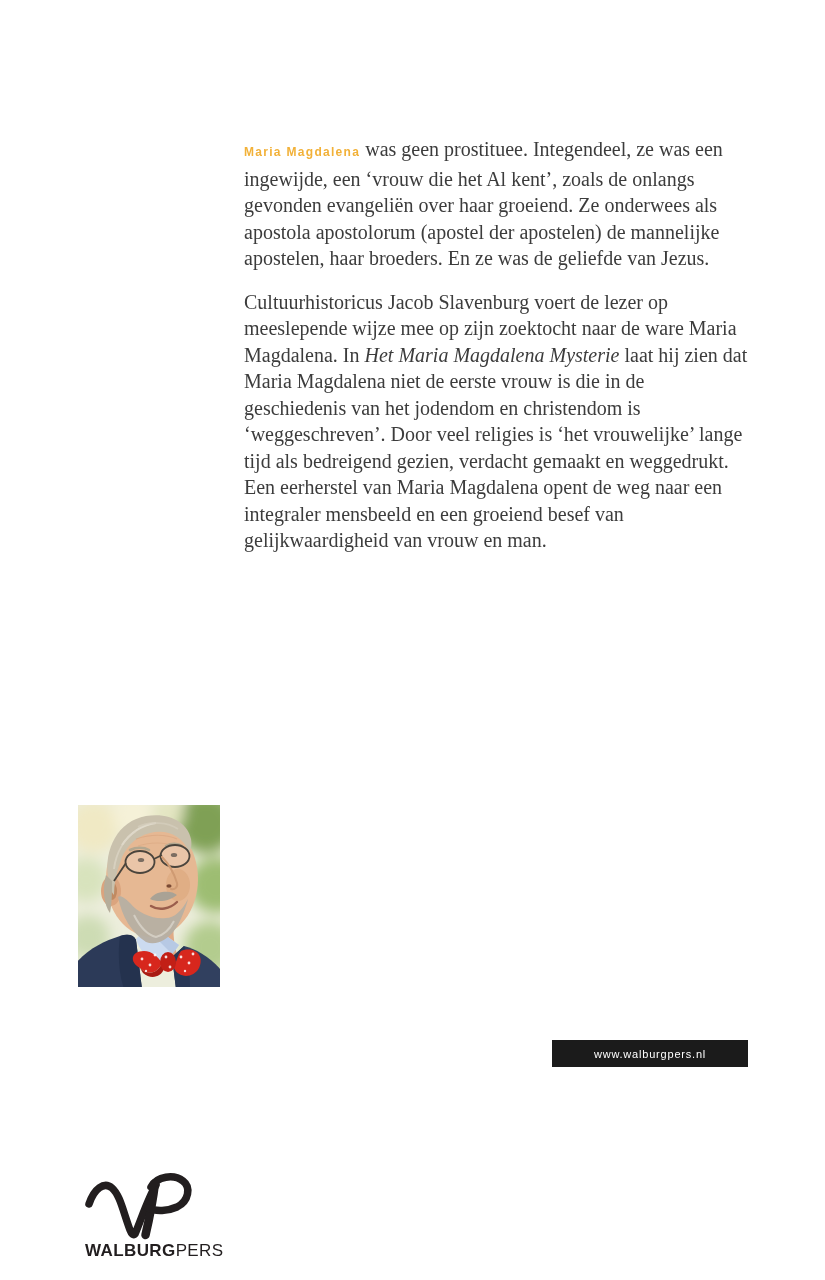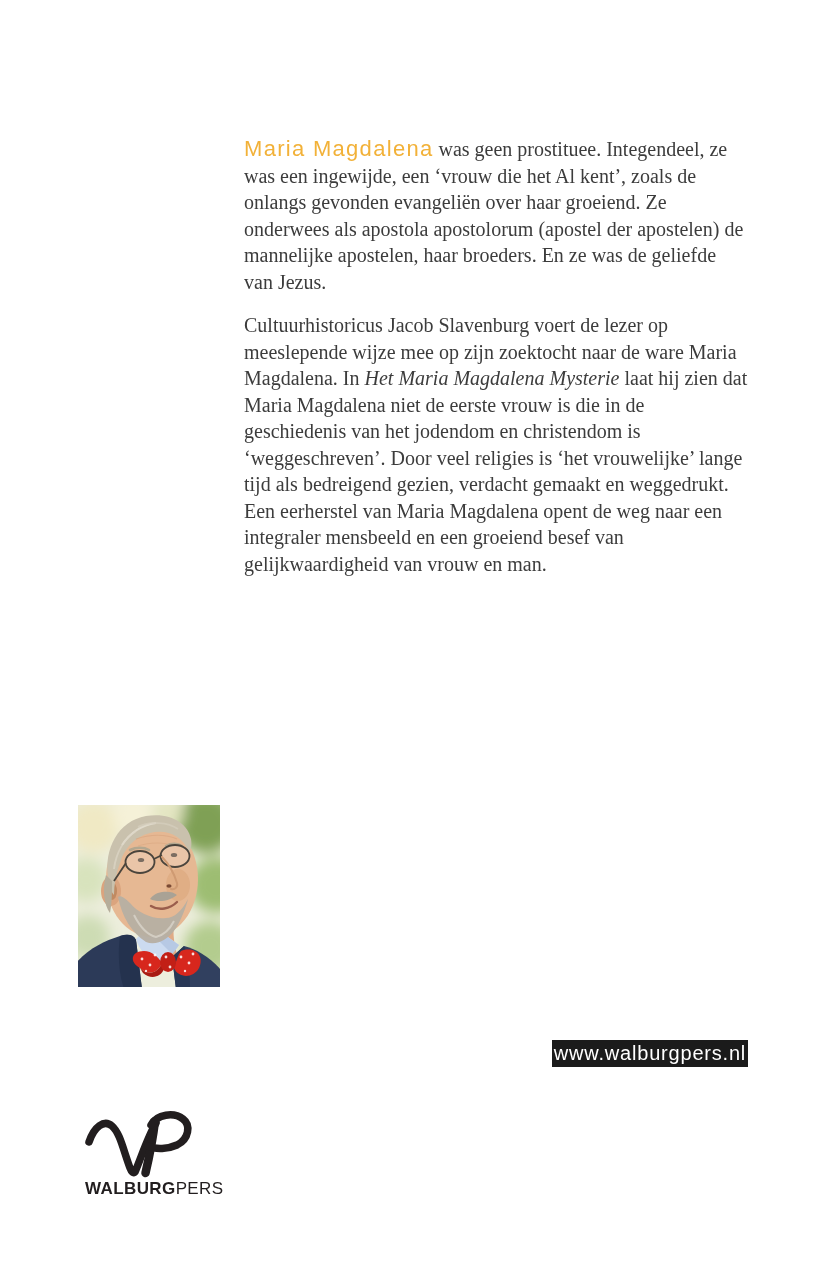--- a/index.html
+++ b/index.html
@@ -7,37 +7,37 @@
          font-family:"Liberation Sans",sans-serif;}
 
   
   .blurb{position:absolute;left:244px;top:136px;width:505px;}
   .para{margin:0 0 17px 0;font-family:"Liberation Serif",serif;font-size:20px;
         line-height:26.5px;color:var(--body_text);text-align:left;}
   .para:last-child{margin-bottom:15px;}
   .seg-normal{}
   .seg-italic{font-style:italic;}
   .seg-accent{font-family:"Liberation Sans",sans-serif;color:var(--accent);
-              font-size:22px;font-weight:400;letter-spacing:1.3px;}
+              font-size:12px;font-weight:700;letter-spacing:1.3px;}
 
   
   .photo{position:absolute;left:78px;top:805px;width:142px;height:182px;overflow:hidden;}
   .photo svg{display:block;}
   .bio{position:absolute;left:244px;top:812px;width:354px;margin:0;
        font-family:"Liberation Sans",sans-serif;font-size:16.5px;line-height:23px;
        color:var(--bio_text);letter-spacing:0.2px;font-weight:400;}
   .bio .seg-accent{font-size:18.5px;font-weight:bold;letter-spacing:0.7px;color:var(--accent);}
 
   
   .url-bar{position:absolute;left:552px;top:1040px;width:196px;height:27px;
            background:var(--bar_background);display:flex;align-items:center;justify-content:center;}
-  .url-text{color:var(--bar_text);font-size:20px;letter-spacing:0.8px;font-weight:400;}
+  .url-text{color:var(--bar_text);font-size:11px;letter-spacing:0.8px;font-weight:400;}
 
   
-  .logo{position:absolute;left:85px;top:1112px;width:130px;}
+  .logo{position:absolute;left:85px;top:1174px;width:130px;}
   .monogram{display:block;overflow:visible;}
   .wordmark{margin-top:3px;font-size:17px;color:var(--logo_ink);letter-spacing:0.4px;white-space:nowrap;}
   .wm-bold{font-weight:bold;}
   .wm-reg{font-weight:400;}
 </style>
 </head>
 <body>
 
 <div class="cover">
 

